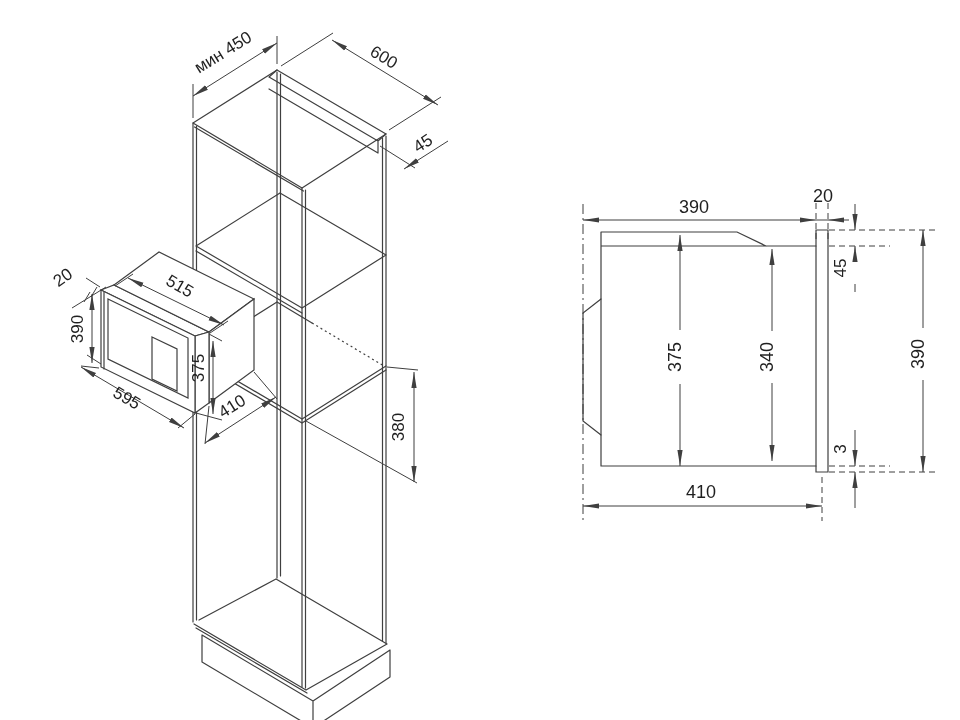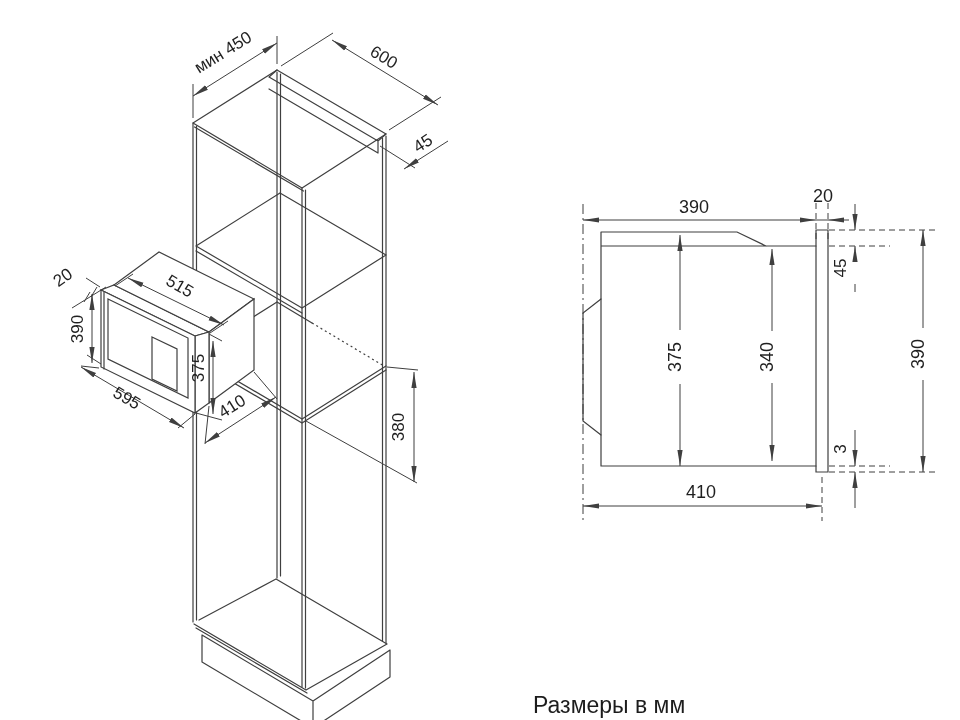--- a/index.html
+++ b/index.html
@@ -141,14 +141,13 @@
       <line class="dim" x1="855" y1="430" x2="855" y2="466" marker-end="url(#ar)"></line>
       <line class="dim" x1="855" y1="472" x2="855" y2="508" marker-start="url(#ar)"></line>
       <text class="dt" transform="rotate(-90 846 449)" x="846" y="449" text-anchor="middle">3</text>
 
       <line class="dim" x1="583" y1="506" x2="822" y2="506" marker-start="url(#ar)" marker-end="url(#ar)"></line>
       <text class="dt2" x="701" y="498" text-anchor="middle">410</text>
     </g>
   </g>
 </svg>
 
-<div id="caption">Размеры в мм</div>
 </div>
 
 </body></html>

